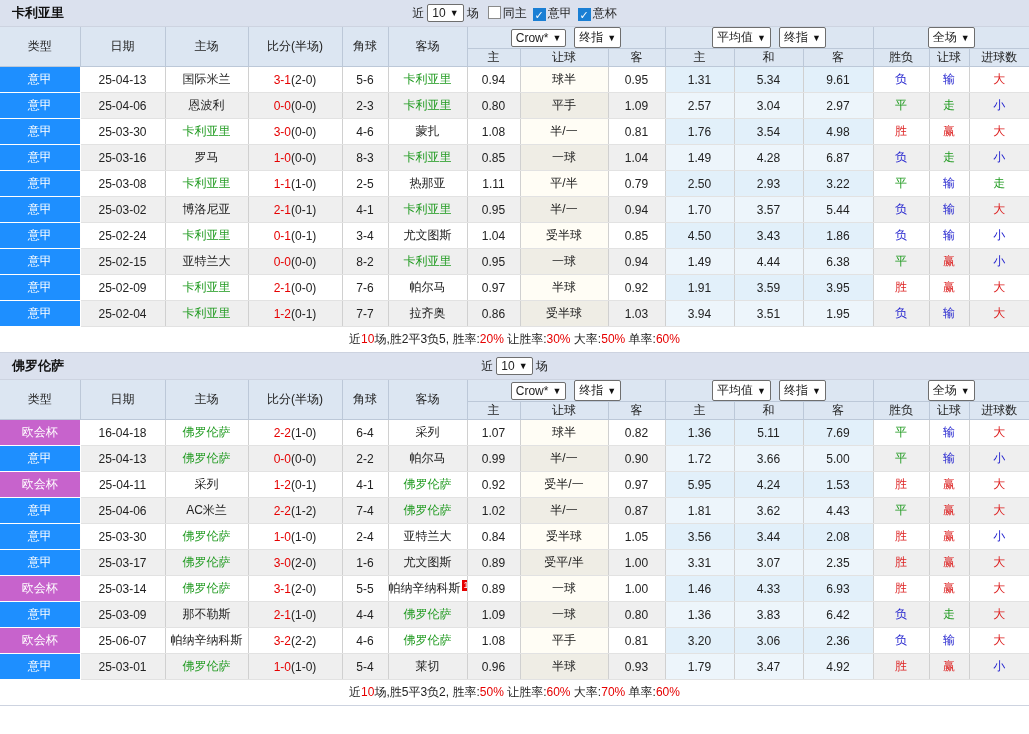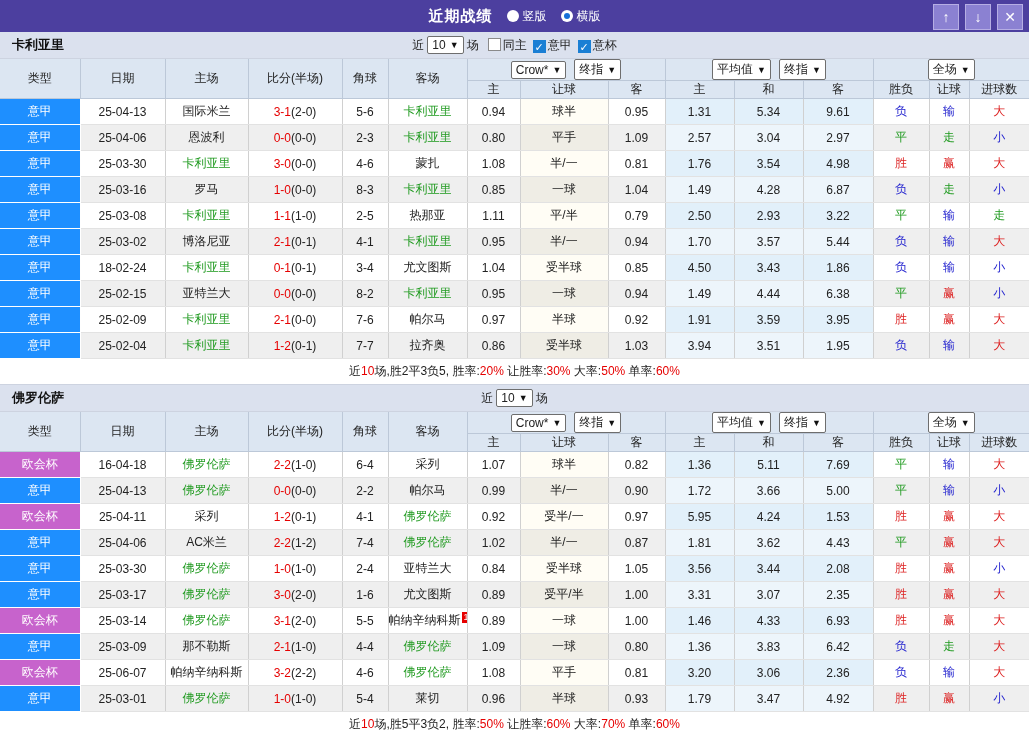--- a/index.html
+++ b/index.html
@@ -52,44 +52,20 @@
   .c-g{color:#1f9a1f;}
   .badge{display:inline-block;background:#e60000;color:#fff;font-size:9px;line-height:11px;padding:0 2px;vertical-align:top;margin-left:1px;}
   tfoot td{height:25px;background:#fff;border-bottom:1px solid #cdd3e0;text-align:center;font-size:12px;color:#222;}
   tfoot .red{color:#e60000;}
 </style>
 </head>
 <body>
 
 <div id="app">
 
-  <div class="titlebar">
-    <span class="title">近期战绩</span>
-    <span class="radio-group">
-      <span class="radio-item">
-        <span class="radio-dot"></span>
-        <span>竖版</span>
-      </span>
-      <span class="radio-item">
-        <span class="radio-dot sel"></span>
-        <span>横版</span>
-      </span>
-    </span>
-    <span class="winbtns">
-      <span class="winbtn">
-          <span>↑</span>
-        </span>
-      <span class="winbtn">
-          <span>↓</span>
-        </span>
-      <span class="winbtn">
-          <span>✕</span>
-        </span>
-    </span>
-  </div>
 
   <div class="secbar">
     <span class="team">卡利亚里</span>
     <span class="controls">
       <span>近</span>
       <span class="selbox">
           <span>10</span>
           <span class="arr">▼</span>
         </span>
       <span>场</span>
@@ -266,21 +242,21 @@
           <td>0.94</td>
           <td class="avg">1.70</td>
           <td class="avg">3.57</td>
           <td class="avg">5.44</td>
           <td class="c-b">负</td>
           <td class="c-b">输</td>
           <td class="c-r">大</td>
         </tr>
         <tr>
           <td class="league lg-blue">意甲</td>
-          <td>18-02-24</td>
+          <td>25-02-24</td>
           <td class="hl">卡利亚里</td>
           <td><span class="sc-ft">0-1</span><span>(0-1)</span></td>
           <td>3-4</td>
           <td>尤文图斯</td>
           <td>1.04</td>
           <td class="hcap">受半球</td>
           <td>0.85</td>
           <td class="avg">4.50</td>
           <td class="avg">3.43</td>
           <td class="avg">1.86</td>

